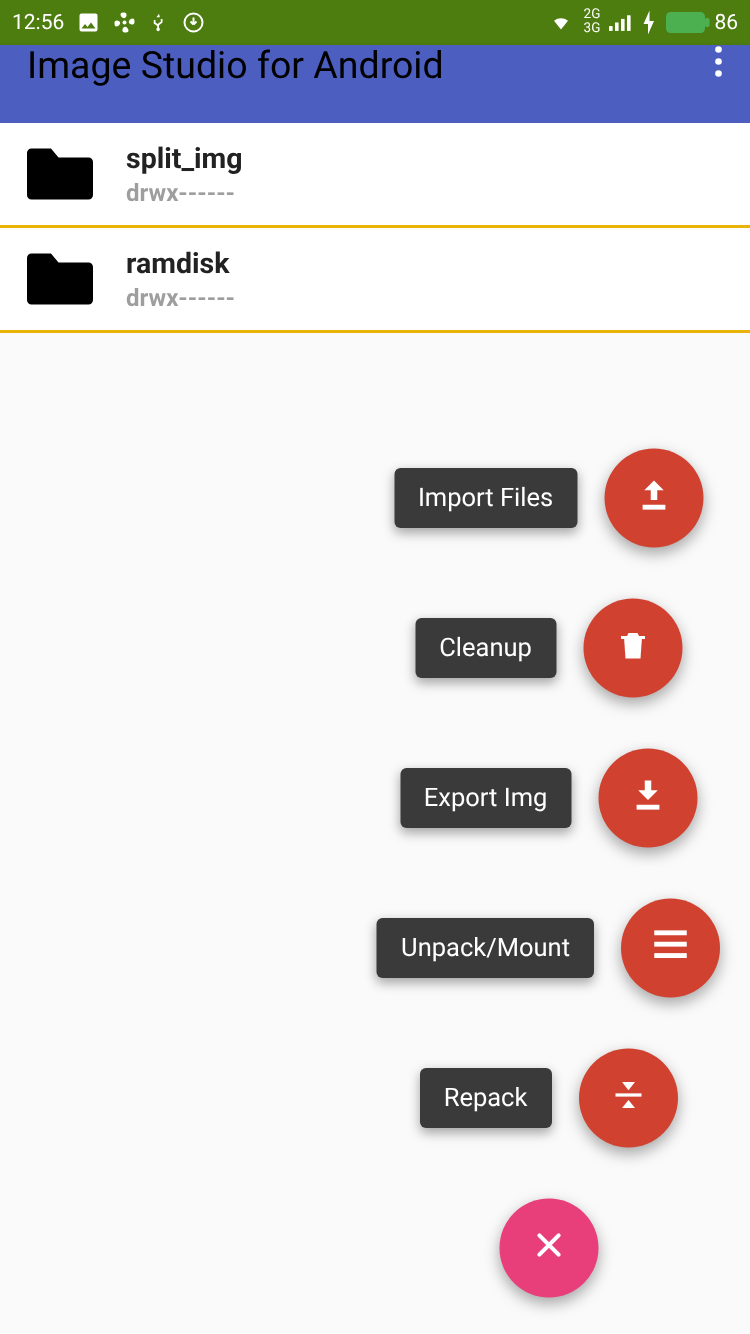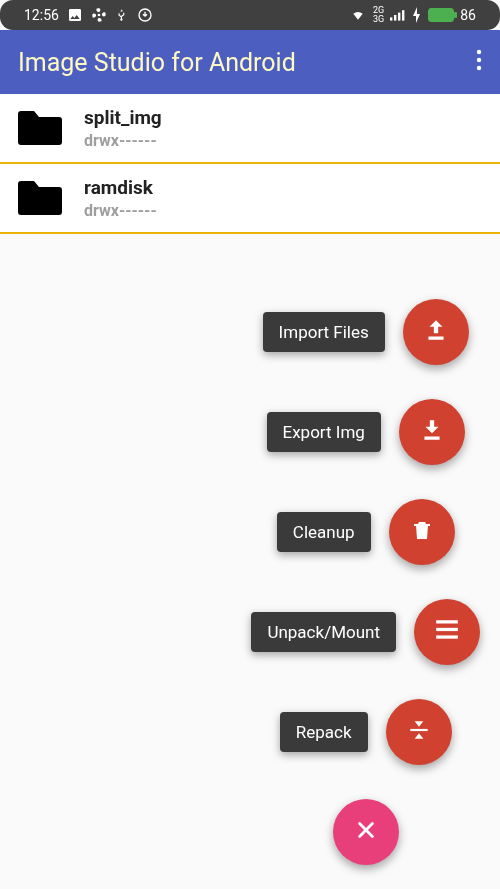--- a/index.html
+++ b/index.html
@@ -1,48 +1,46 @@
 <!DOCTYPE html>
 <html><head>
 <meta charset="utf-8">
 <style>
   * { margin: 0; padding: 0; box-sizing: border-box; }
   html, body { width: 500px; height: 889px; font-family: Roboto, "Helvetica Neue", Arial, sans-serif; background: #fafafa; overflow: hidden; }
 
   
   .status-bar {
     height: 30px;
-    background: #404040;
+    background: #4d7c0f;
     color: #fff;
     display: flex;
     align-items: center;
-    padding: 0 24px;
+    padding: 0 8px;
     font-size: 14px;
-    border-radius: 13px;
   }
   .status-left { display: flex; align-items: center; gap: 8px; }
   .status-right { margin-left: auto; display: flex; align-items: center; gap: 6px; }
   .status-icon { display: inline-flex; align-items: center; justify-content: center; }
   .net-label { font-size: 9px; line-height: 9px; display: inline-block; }
   .battery {
     width: 26px; height: 14px; border: 1.5px solid #4caf50; border-radius: 3px;
     position: relative; display: inline-block; background: #4caf50;
   }
   .battery::after {
     content: ""; position: absolute; right: -4px; top: 3px; width: 3px; height: 6px;
     background: #4caf50; border-radius: 1px;
   }
 
   
   .app-bar {
-    height: 64px;
+    height: 52px;
     background: #4c5fc0;
-    color: #fef9c3;
+    color: #000000;
     display: flex;
-    align-items: center;
     padding: 0 18px;
     box-shadow: 0 2px 4px rgba(0,0,0,0.2);
   }
   .app-title { font-size: 25px; font-weight: 400; }
   .app-menu { margin-left: auto; }
 
   
   .file-list { background: #fff; }
   .file-row {
     display: flex; align-items: center; gap: 18px;
@@ -186,45 +184,45 @@
       <span>
         <svg width="26" height="26" viewBox="0 0 24 24" fill="#fff">
             <path d="M12 3l6 6h-4v6h-4V9H6z"></path>
             <rect x="5" y="18" width="14" height="3"></rect>
           </svg>
       </span>
     </div>
   </div>
 
   <div class="fab-row">
-    <div class="fab-label">Export Img</div>
-    <div class="fab-btn">
-      <span>
-        <svg width="26" height="26" viewBox="0 0 24 24" fill="#fff">
-            <path d="M12 15l6-6h-4V3h-4v6H6z"></path>
-            <rect x="5" y="18" width="14" height="3"></rect>
-          </svg>
-      </span>
-    </div>
-  </div>
-
-  <div class="fab-row">
     <div class="fab-label">Cleanup</div>
     <div class="fab-btn">
       <span>
         <svg width="24" height="26" viewBox="0 0 24 24" fill="#fff">
             <path d="M6 7h12l-1 14H7z"></path>
             <path d="M9 4h6l1 2H8z"></path>
             <rect x="4" y="6" width="16" height="2"></rect>
           </svg>
       </span>
     </div>
   </div>
 
   <div class="fab-row">
+    <div class="fab-label">Export Img</div>
+    <div class="fab-btn">
+      <span>
+        <svg width="26" height="26" viewBox="0 0 24 24" fill="#fff">
+            <path d="M12 15l6-6h-4V3h-4v6H6z"></path>
+            <rect x="5" y="18" width="14" height="3"></rect>
+          </svg>
+      </span>
+    </div>
+  </div>
+
+  <div class="fab-row">
     <div class="fab-label">Unpack/Mount</div>
     <div class="fab-btn">
       <span>
         <svg width="26" height="20" viewBox="0 0 24 18" fill="#fff">
           <rect x="2" y="0" width="20" height="3"></rect>
           <rect x="2" y="7" width="20" height="3"></rect>
           <rect x="2" y="14" width="20" height="3"></rect>
         </svg>
       </span>
     </div>

